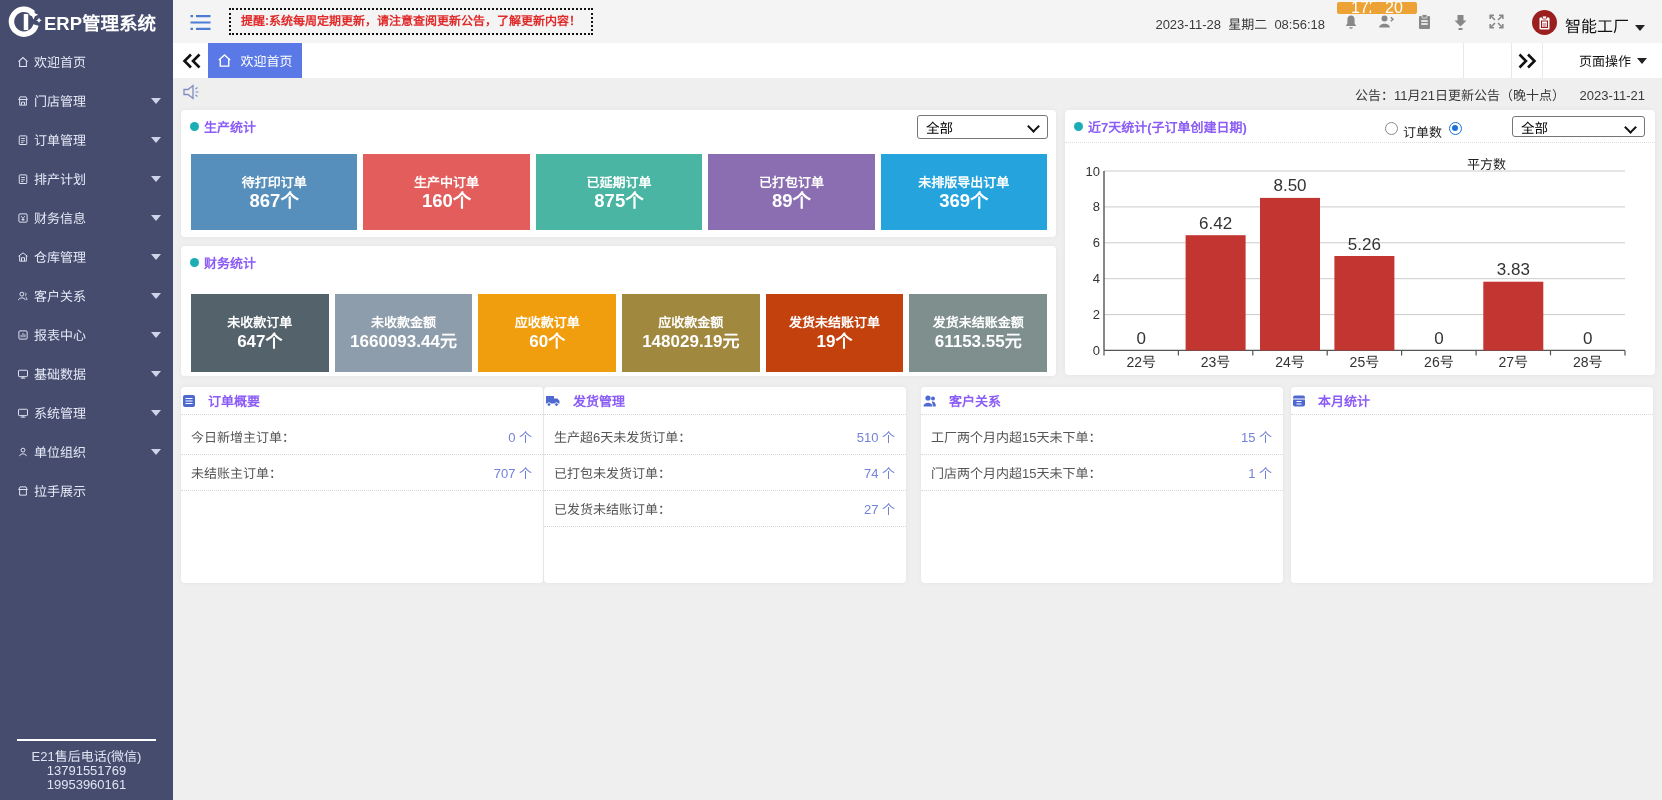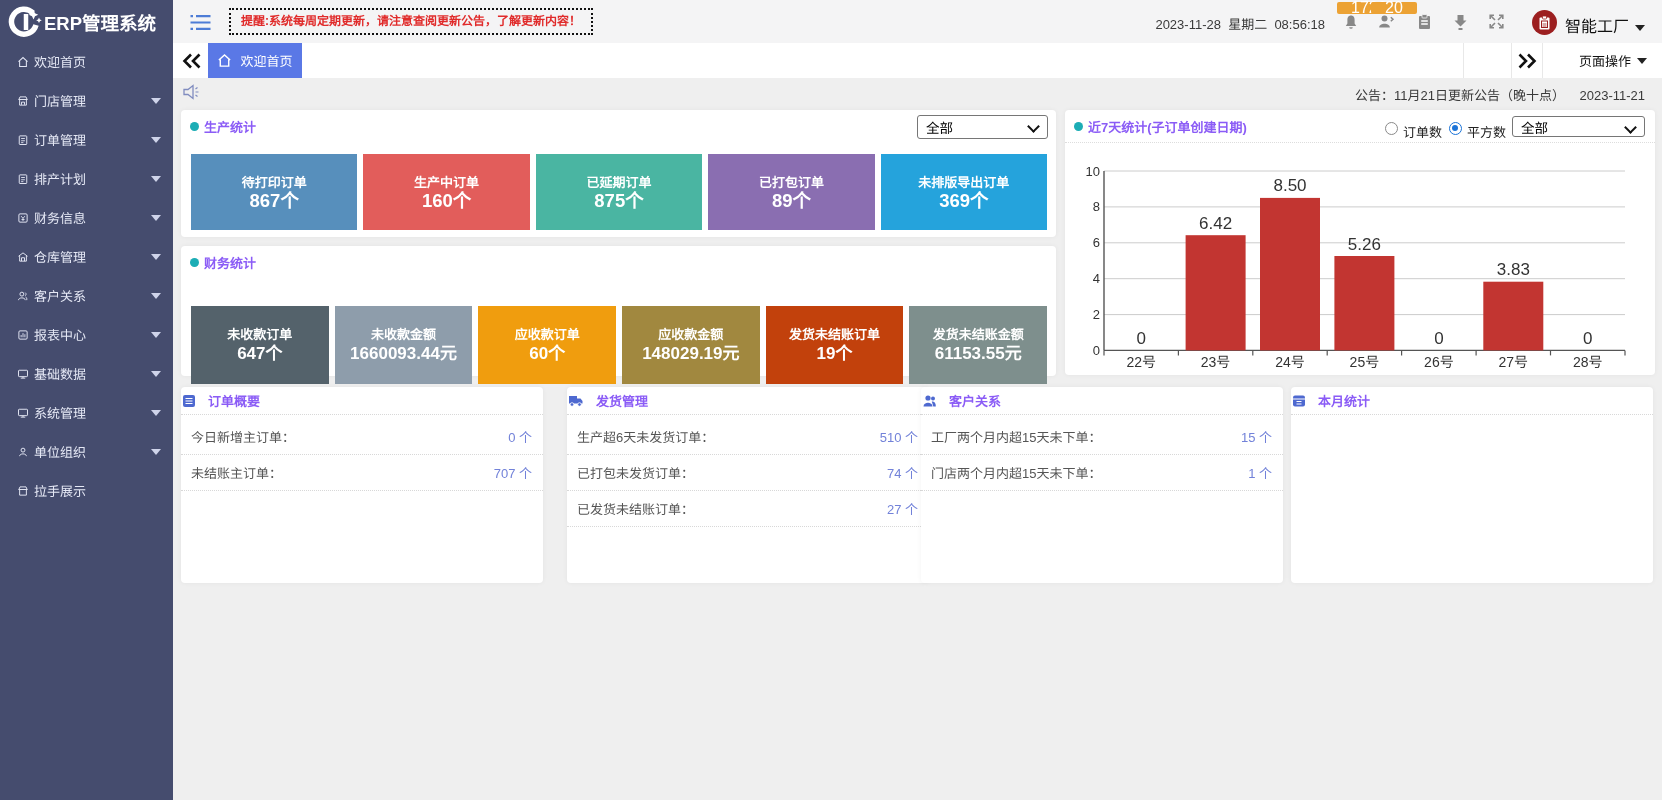--- a/index.html
+++ b/index.html
@@ -44,21 +44,21 @@
 .sel:after { content:""; position:absolute; right:9px; top:6px; width:7px; height:7px; border-right:2px solid #111; border-bottom:2px solid #111; transform:rotate(45deg); }
 
 #prod { left:8px; top:32px; width:875px; height:127px; }
 #prod .sel { right:8px; top:5px; }
 .cards { position:absolute; left:10px; right:9px; display:flex; }
 .card { flex:1; color:#fff; text-align:center; display:flex; flex-direction:column; justify-content:center; }
 .card .t1 { font-size:13px; font-weight:bold; line-height:15px; }
 .card .t2 { font-size:18.5px; font-weight:bold; line-height:19px; margin-top:1px; }
 #prod .cards { top:44px; height:76px; gap:6px; }
 #fin { left:8px; top:168px; width:875px; height:130px; }
-#fin .cards { top:60px; height:78px; gap:6px; }
+#fin .cards { top:48px; height:78px; gap:6px; }
 #fin .card .t2 { font-size:17px; line-height:19px; margin-top:2px; }
 
 #chart { left:892px; top:32px; width:590px; height:265px; }
 #chart .phead { border-bottom:1px dotted #ddd; }
 .radio { position:absolute; top:12px; width:13px; height:13px; border:1.5px solid #8a8a8a; border-radius:50%; background:#fff; }
 .radio.on { border-color:#1a73d8; }
 .radio.on:after { content:""; position:absolute; left:2px; top:2px; width:6px; height:6px; border-radius:50%; background:#1a73d8; }
 .rlabel { position:absolute; top:12px; font-size:13px; color:#222; font-weight:normal; }
 #chart .sel { right:10px; top:6px; width:133px; height:21px; }
 
@@ -121,20 +121,24 @@
           <path d="M8 11.5 V13.5 M5 13.5 H11" stroke="#e2e5f3" stroke-width="1.3"></path>
         </svg>系统管理<span class="arr"></span></div>
     <div class="mitem"><svg class="mi" viewBox="0 0 16 16">
           <circle cx="8" cy="5.5" r="2.6" stroke="#e2e5f3" fill="none" stroke-width="1.3"></circle>
           <path d="M3.5 13.5 C3.5 9.5 12.5 9.5 12.5 13.5" stroke="#e2e5f3" fill="none" stroke-width="1.3"></path>
         </svg>单位组织<span class="arr"></span></div>
     <div class="mitem"><svg class="mi" viewBox="0 0 16 16">
           <path d="M2.5 6 L4 2.5 H12 L13.5 6 M3.5 6.5 V13.5 H12.5 V6.5 M2 6 H14" stroke="#e2e5f3" fill="none" stroke-width="1.3"></path>
         </svg>拉手展示</div>
   </div>
+  <div id="side-bottom">
+    <hr>
+    E21售后电话(微信)<br>13791551769<br>19953960161
+  </div>
 </div>
 
 <div id="topbar">
   <svg id="hamburger" width="21" height="15" viewBox="0 0 21 15">
       <path d="M6 1.2 H20.5 M0.5 7.5 H20.5 M6 13.8 H20.5" stroke="#4d7cd6" stroke-width="2.2"></path>
       <path d="M0.5 1.2 H3 M0.5 13.8 H3" stroke="#4d7cd6" stroke-width="2.2"></path>
     </svg>
   <div id="notice">提醒:系统每周定期更新，请注意查阅更新公告，了解更新内容！</div>
   <span id="datetime">2023-11-28&nbsp; 星期二&nbsp; 08:56:18</span>
   <span class="tico" style="left:1171px;"><span class="badge">1726</span><svg width="14" height="16" viewBox="0 0 14 16">
@@ -254,21 +258,21 @@
           <span class="t2">61153.55元</span>
         </div>
     </div>
   </div>
 
   <div class="panel" id="chart">
     <div class="phead"><span class="dot"></span>近7天统计(子订单创建日期)</div>
     <span class="radio" style="left:320px;"></span>
       <span class="rlabel" style="left:338px;">订单数</span>
     <span class="radio on" style="left:384px;"></span>
-      <span class="rlabel" style="left:402px;">平方数</span>
+      <span class="rlabel" style="left:402px;margin-top:32px;">平方数</span>
     <span class="sel">全部</span>
     <svg width="590" height="228" viewBox="0 0 590 228" style="position:absolute;top:37px;left:0;">
 
       <line x1="39" y1="24" x2="560" y2="24" stroke="#ccc" stroke-width="1"></line>
       <line x1="39" y1="59.9" x2="560" y2="59.9" stroke="#ccc" stroke-width="1"></line>
       <line x1="39" y1="95.8" x2="560" y2="95.8" stroke="#ccc" stroke-width="1"></line>
       <line x1="39" y1="131.7" x2="560" y2="131.7" stroke="#ccc" stroke-width="1"></line>
       <line x1="39" y1="167.6" x2="560" y2="167.6" stroke="#ccc" stroke-width="1"></line>
       <line x1="39" y1="203.4" x2="560" y2="203.4" stroke="#555" stroke-width="1.4"></line>
       <line x1="39" y1="24" x2="39" y2="203.4" stroke="#555" stroke-width="1.4"></line>
@@ -328,21 +332,21 @@
       <div class="row">
           <span>今日新增主订单：</span>
           <span class="v">0 个</span>
         </div>
       <div class="row">
           <span>未结账主订单：</span>
           <span class="v">707 个</span>
         </div>
     </div>
   </div>
-  <div class="panel bp" style="left:394px;text-align:right;">
+  <div class="panel bp" style="left:371px;text-align:right;">
     <div class="phead"><svg width="16" height="14" viewBox="0 0 16 14">
           <path d="M1 2 H9 V9.5 H1 Z" fill="#4e69d0"></path>
           <path d="M9 4.5 H12.5 L14.5 7 V9.5 H9 Z" fill="#4e69d0"></path>
           <circle cx="4" cy="10.5" r="1.8" fill="#4e69d0" stroke="#fff" stroke-width="0.8"></circle>
           <circle cx="11.5" cy="10.5" r="1.8" fill="#4e69d0" stroke="#fff" stroke-width="0.8"></circle>
         </svg>发货管理</div>
     <div class="rows">
       <div class="row">
           <span>生产超6天未发货订单：</span>
           <span class="v">510 个</span>

